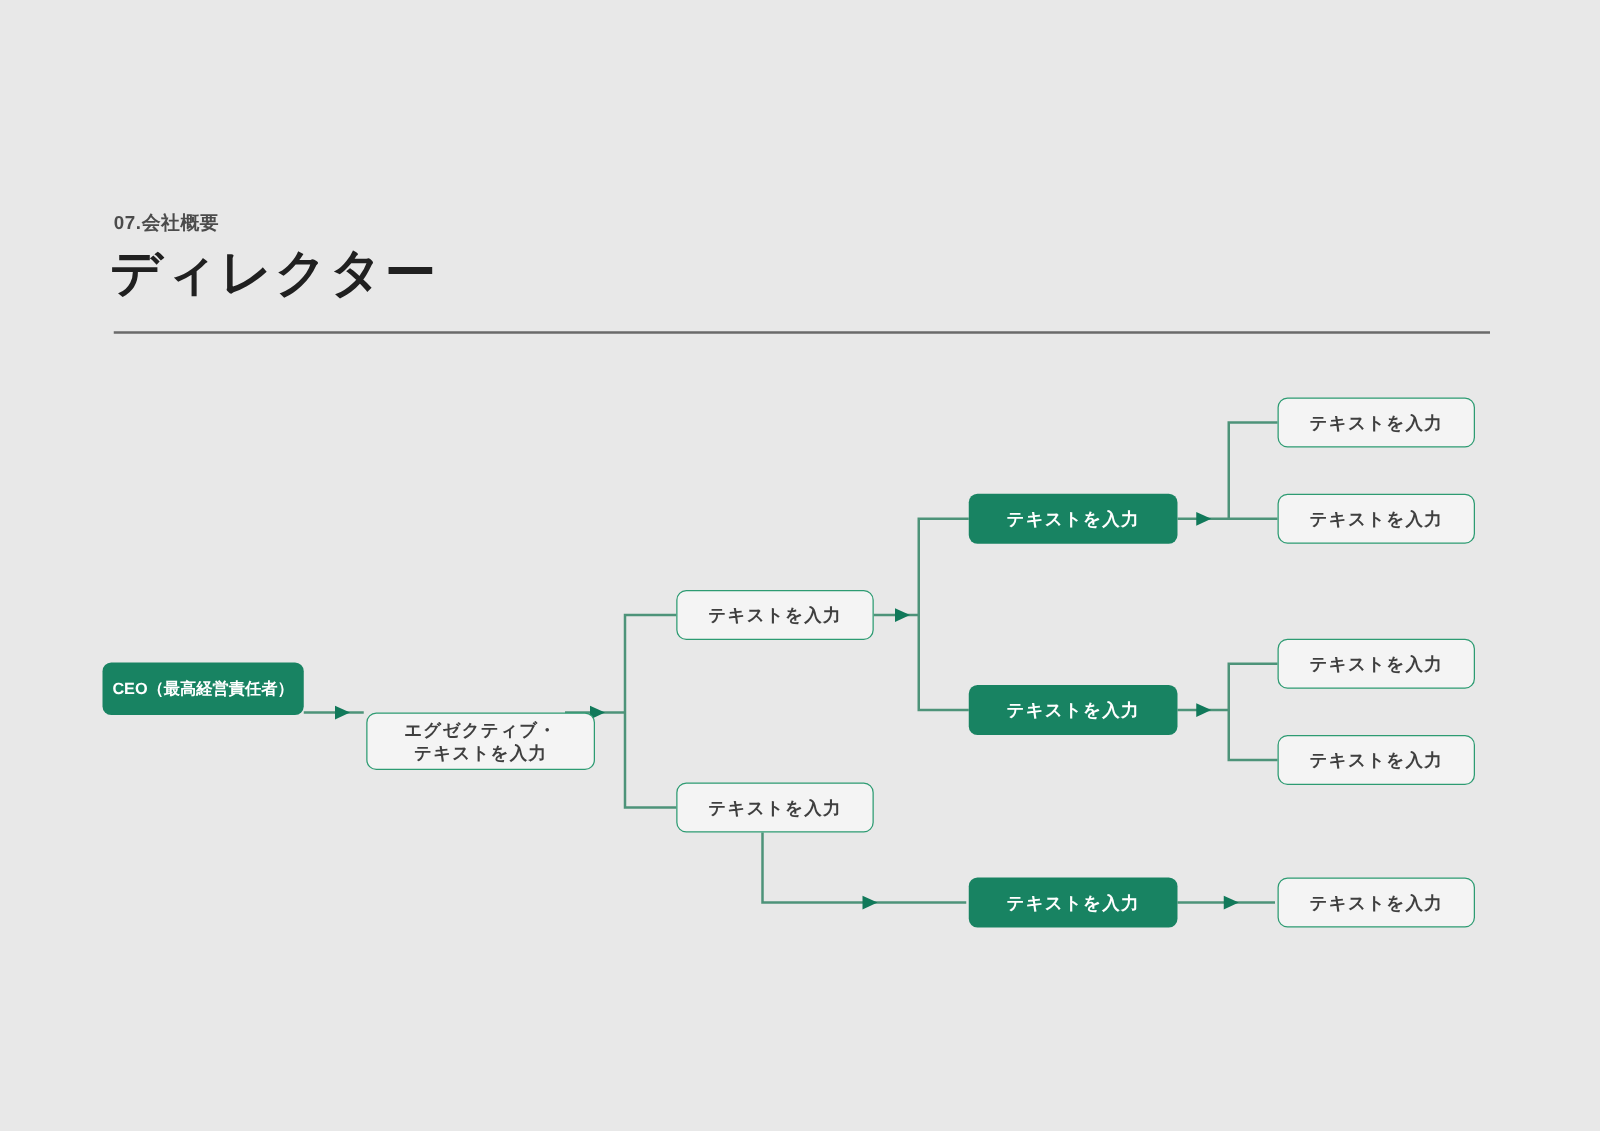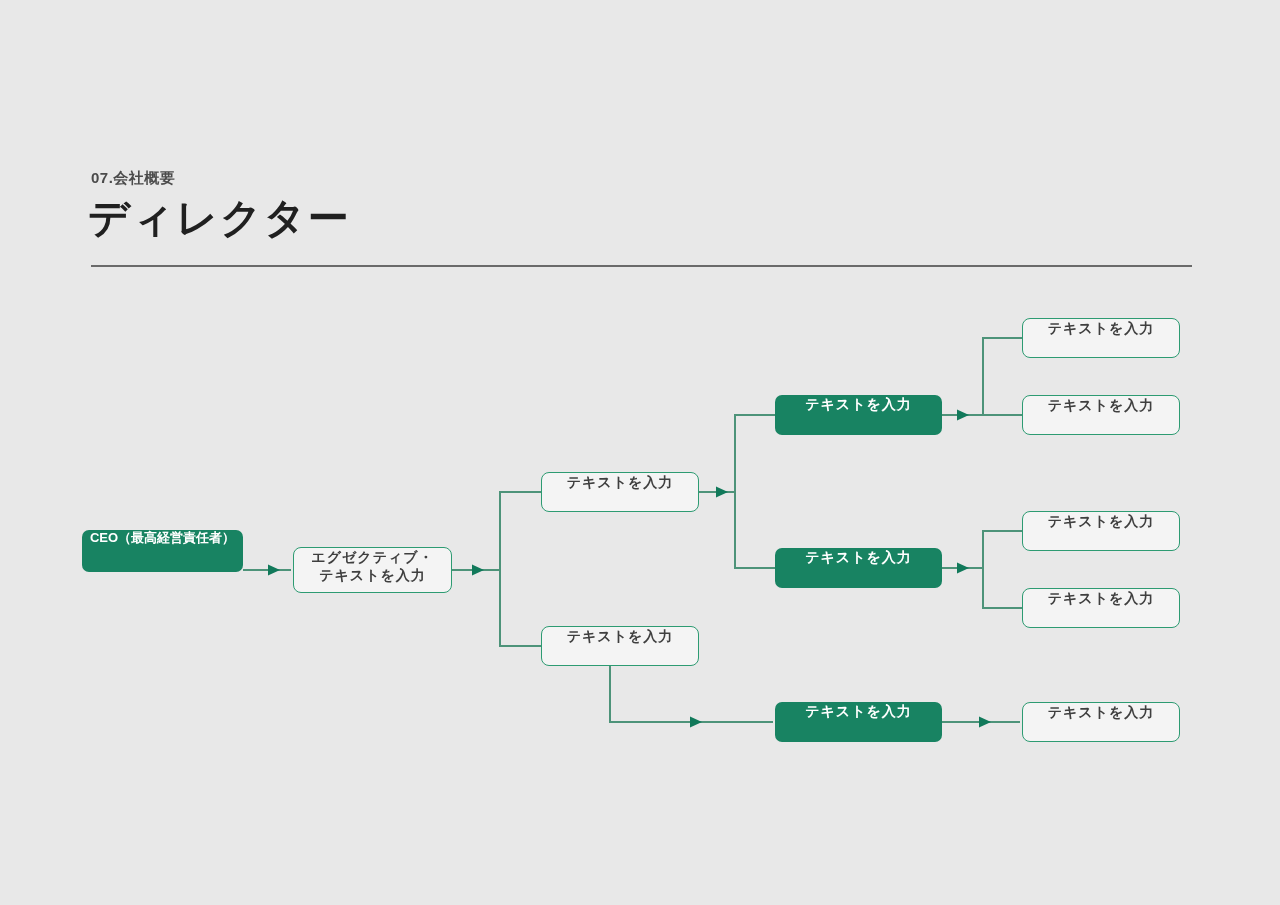--- a/index.html
+++ b/index.html
@@ -26,38 +26,38 @@
     position:absolute; left:91px; top:265px; width:1101px; height:2px;
     background: var(--divider-color, #6a6a6a);
   }
 
   
   svg.connectors { position:absolute; left:0; top:0; }
 
   
   .node {
     position:absolute; display:flex; flex-direction:column;
-    align-items:center; text-align:center;
+    align-items:center; justify-content:center; text-align:center;
     font-weight:700; font-size:14px; letter-spacing:1px; line-height:1.3;
     cursor:pointer;
   }
   .filled {
     background: var(--accent-green, #188362);
     color: var(--text-on-green, #ffffff);
     border-radius:7px;
   }
   .outline {
     background: var(--outline-fill, #f4f4f4);
     border:1.5px solid var(--outline-border, #2d9b72);
     border-radius:8px;
     color: var(--text-dark, #3f3f3f);
   }
 
   .n-ceo  { left:82px;  top:530px; width:161px; height:42px; font-size:13px; letter-spacing:0; }
-  .n-exec { left:293px; top:547px; width:159px; height:46px; }
+  .n-exec { left:293px; top:570px; width:183px; height:46px; }
   .n-2a   { left:541px; top:472px; width:158px; height:40px; }
   .n-2b   { left:541px; top:626px; width:158px; height:40px; }
   .n-g1   { left:775px; top:395px; width:167px; height:40px; }
   .n-g2   { left:775px; top:548px; width:167px; height:40px; }
   .n-g3   { left:775px; top:702px; width:167px; height:40px; }
   .n-l1   { left:1022px; top:318px; width:158px; height:40px; }
   .n-l2   { left:1022px; top:395px; width:158px; height:40px; }
   .n-l3   { left:1022px; top:511px; width:158px; height:40px; }
   .n-l4   { left:1022px; top:588px; width:158px; height:40px; }
   .n-l5   { left:1022px; top:702px; width:158px; height:40px; }

